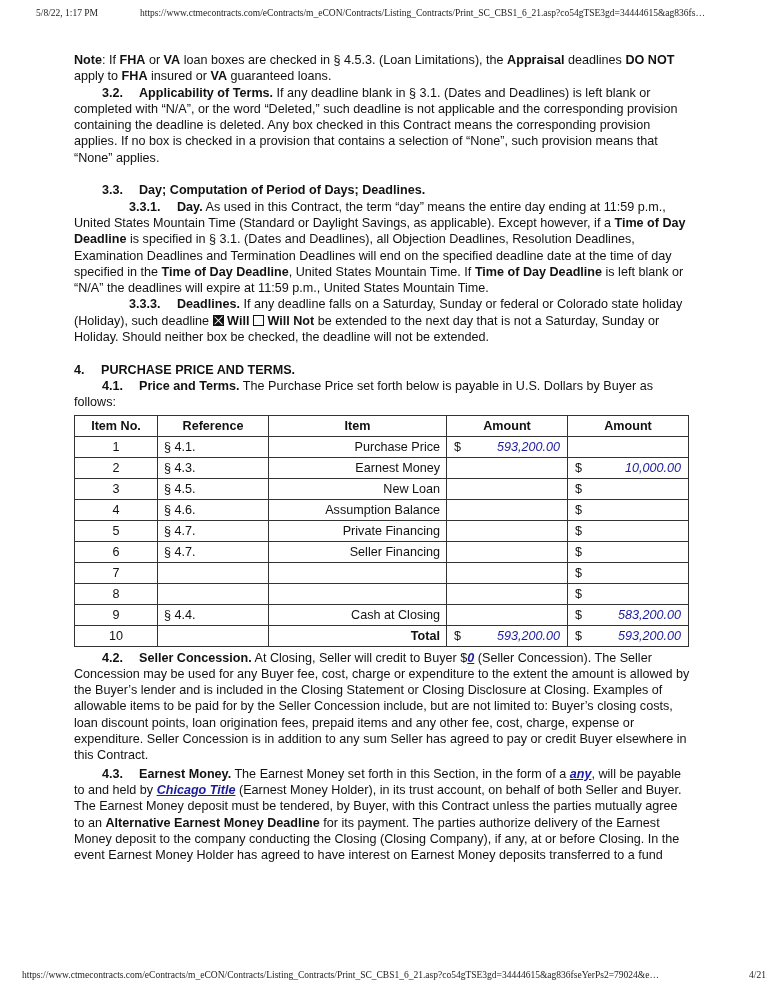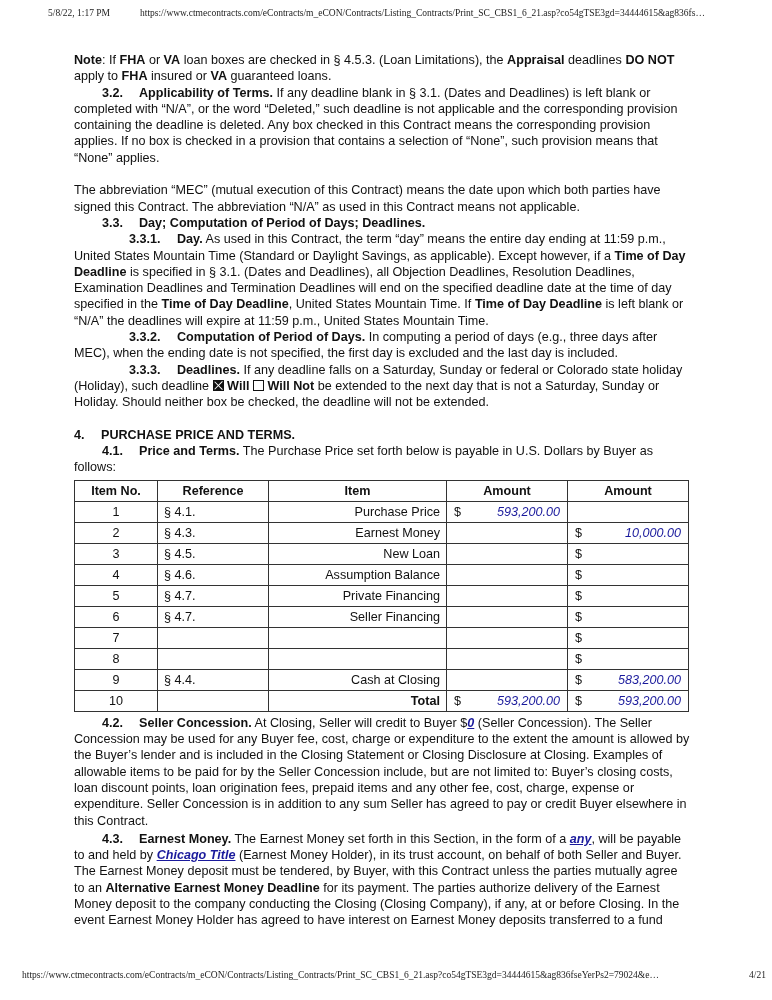--- a/index.html
+++ b/index.html
@@ -3,21 +3,21 @@
 <meta charset="utf-8">
 <style>
   html, body { margin: 0; padding: 0; background: #ffffff; }
   body { width: 772px; height: 1000px; position: relative; overflow: hidden; color: #111; }
   .print-header, .print-footer {
     position: absolute; left: 0; width: 772px;
     font-family: "Liberation Serif", serif; font-size: 9.5px; color: #222; white-space: nowrap;
   }
   .print-header { top: 8px; }
   .print-footer { top: 970px; }
-  .ph-date { position: absolute; left: 48px; }
+  .ph-date { position: absolute; left: 36px; }
   .ph-url { position: absolute; left: 140px; }
   .pf-url { position: absolute; left: 22px; }
   .pf-page { position: absolute; left: 720px; margin-left: 29px; }
 
   .content {
     position: absolute; left: 74px; top: 52px; width: 617px;
     font-family: "Liberation Sans", sans-serif; font-size: 12.6px; line-height: 16.3px; color: #111;
   }
   .content p { margin: 0; }
   b { font-weight: bold; }
@@ -65,27 +65,25 @@
 </div>
 
 <div class="content">
 
   <p><b>Note</b><span>: If </span><b>FHA</b><span> or </span><b>VA</b><span> loan boxes are checked in § 4.5.3. (Loan Limitations), the </span><b>Appraisal</b><span> deadlines </span><b>DO NOT</b><span> apply to </span><b>FHA</b><span> insured or </span><b>VA</b><span> guaranteed loans.</span></p>
 
   <p class="i1"><b class="num n1">3.2.</b><b>Applicability of Terms.</b><span> If any deadline blank in § 3.1. (Dates and Deadlines) is left blank or completed with “N/A”, or the word “Deleted,” such deadline is not applicable and the corresponding provision containing the deadline is deleted. Any box checked in this Contract means the corresponding provision applies. If no box is checked in a provision that contains a selection of “None”, such provision means that “None” applies.</span></p>
 
   <div class="gap"></div>
 
-  <p>The abbreviation “MEC” (mutual execution of this Contract) means the date upon which both parties have signed this Contract. The abbreviation “N/A” as used in this Contract means not applicable.</p>
 
   <p class="i1"><b class="num n1">3.3.</b><b>Day; Computation of Period of Days; Deadlines.</b></p>
 
   <p class="i2"><b class="num n2">3.3.1.</b><b>Day.</b><span> As used in this Contract, the term “day” means the entire day ending at 11:59 p.m., United States Mountain Time (Standard or Daylight Savings, as applicable). Except however, if a </span><b>Time of Day Deadline</b><span> is specified in § 3.1. (Dates and Deadlines), all Objection Deadlines, Resolution Deadlines, Examination Deadlines and Termination Deadlines will end on the specified deadline date at the time of day specified in the </span><b>Time of Day Deadline</b><span>, United States Mountain Time. If </span><b>Time of Day Deadline</b><span> is left blank or “N/A” the deadlines will expire at 11:59 p.m., United States Mountain Time.</span></p>
 
-  <p class="i2"><b class="num n2">3.3.2.</b><b>Computation of Period of Days.</b><span> In computing a period of days (e.g., three days after MEC), when the ending date is not specified, the first day is excluded and the last day is included.</span></p>
 
   <p class="i2"><b class="num n2">3.3.3.</b><b>Deadlines.</b><span> If any deadline falls on a Saturday, Sunday or federal or Colorado state holiday (Holiday), such deadline </span><span class="cb checked"></span> <b>Will</b> <span class="cb"></span> <b>Will Not</b><span> be extended to the next day that is not a Saturday, Sunday or Holiday. Should neither box be checked, the deadline will not be extended.</span></p>
 
   <div class="gap"></div>
 
   <p><b class="num n0">4.</b><b>PURCHASE PRICE AND TERMS.</b></p>
 
   <p class="i1"><b class="num n1">4.1.</b><b>Price and Terms.</b><span> The Purchase Price set forth below is payable in U.S. Dollars by Buyer as follows:</span></p>
 
   <table class="price">

